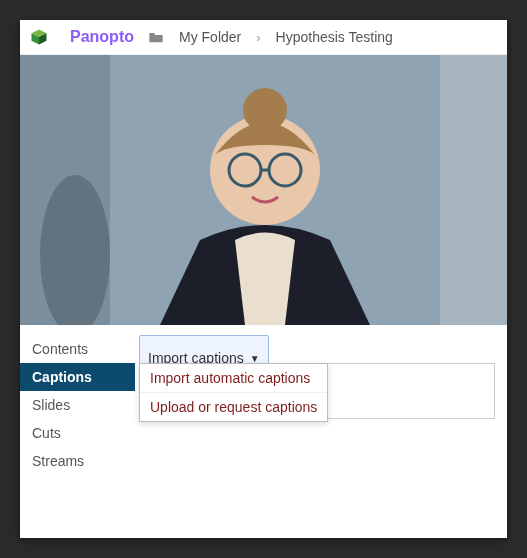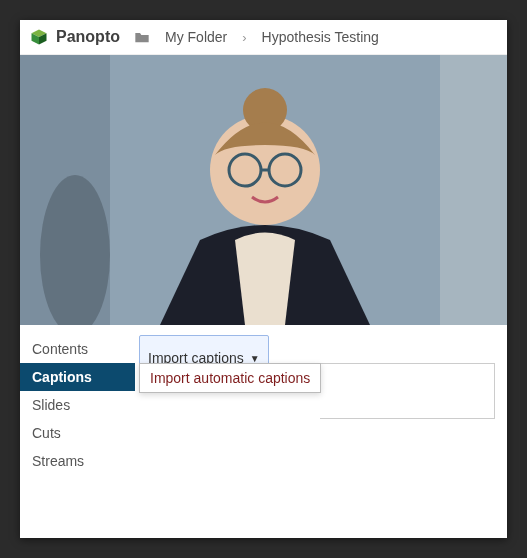--- a/index.html
+++ b/index.html
@@ -22,24 +22,24 @@
     .header {
       display: flex;
       align-items: center;
       padding: 8px 10px;
       gap: 6px;
       border-bottom: 1px solid #eee;
     }
     .logo {
       display: flex;
       align-items: center;
-      gap: 8px;
+      gap: 22px;
       font-weight: 600;
       font-size: 16px;
-      color: #404040;
+      color: #8b5cf6;
       margin-right: 8px;
     }
     .logo-cube {
       width: 18px;
       height: 18px;
     }
     .breadcrumb {
       display: flex;
       align-items: center;
       gap: 15px;
@@ -204,18 +204,21 @@
         <span>Import captions</span>
         <span class="caret">▼</span>
       </div>
 
       <div class="input-box"></div>
 
       <div class="menu">
         <div class="menu-item">
           <span>Import automatic captions</span>
         </div>
+        <div class="menu-item">
+          <span>Upload or request captions</span>
+        </div>
       </div>
     </div>
 
   </div>
 
 </div>
 
 </body></html>

